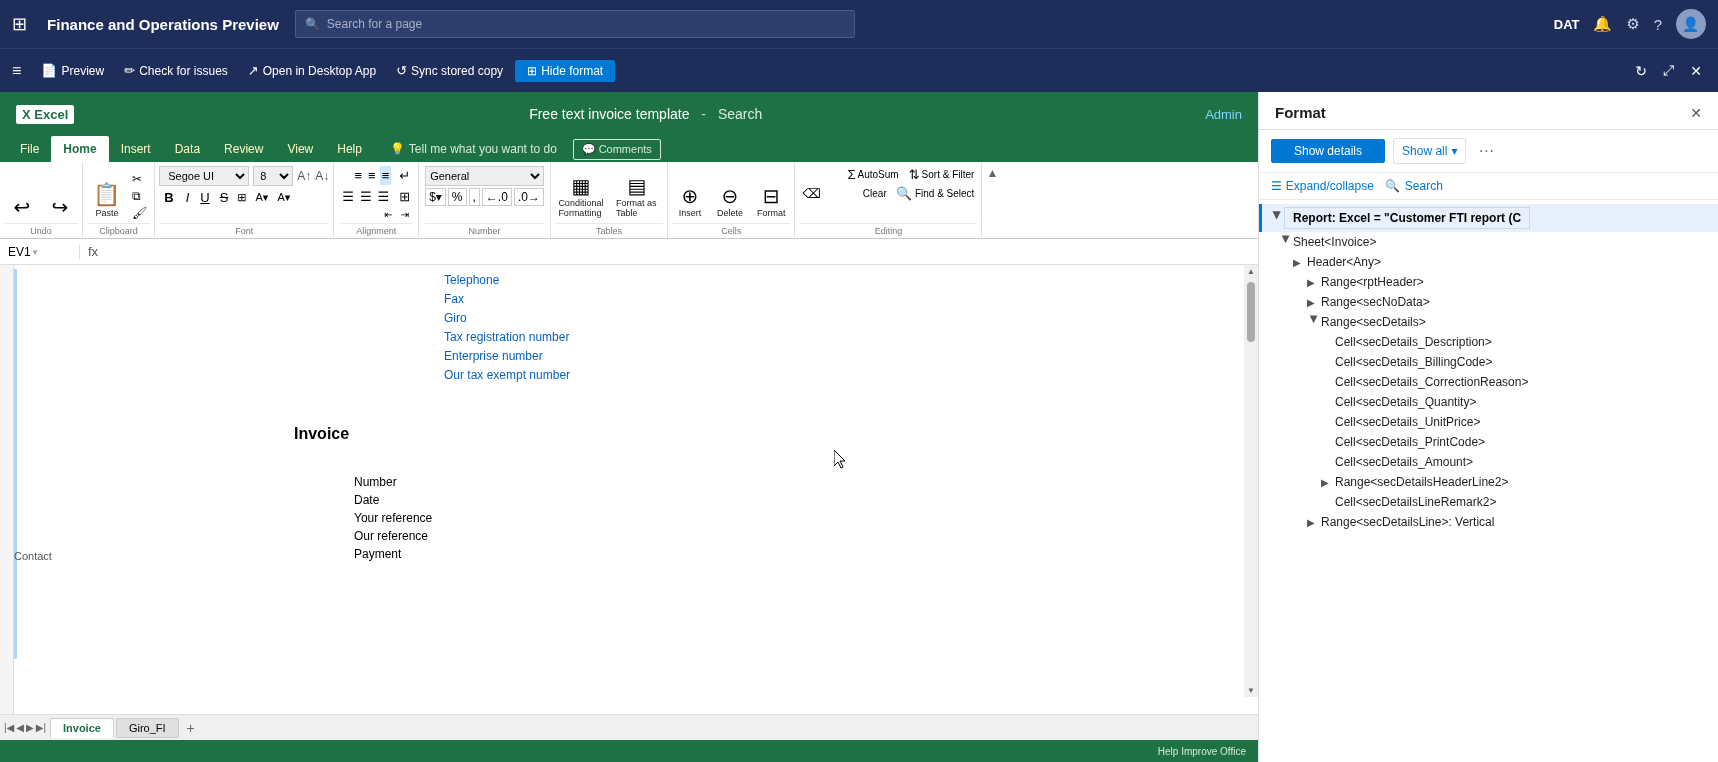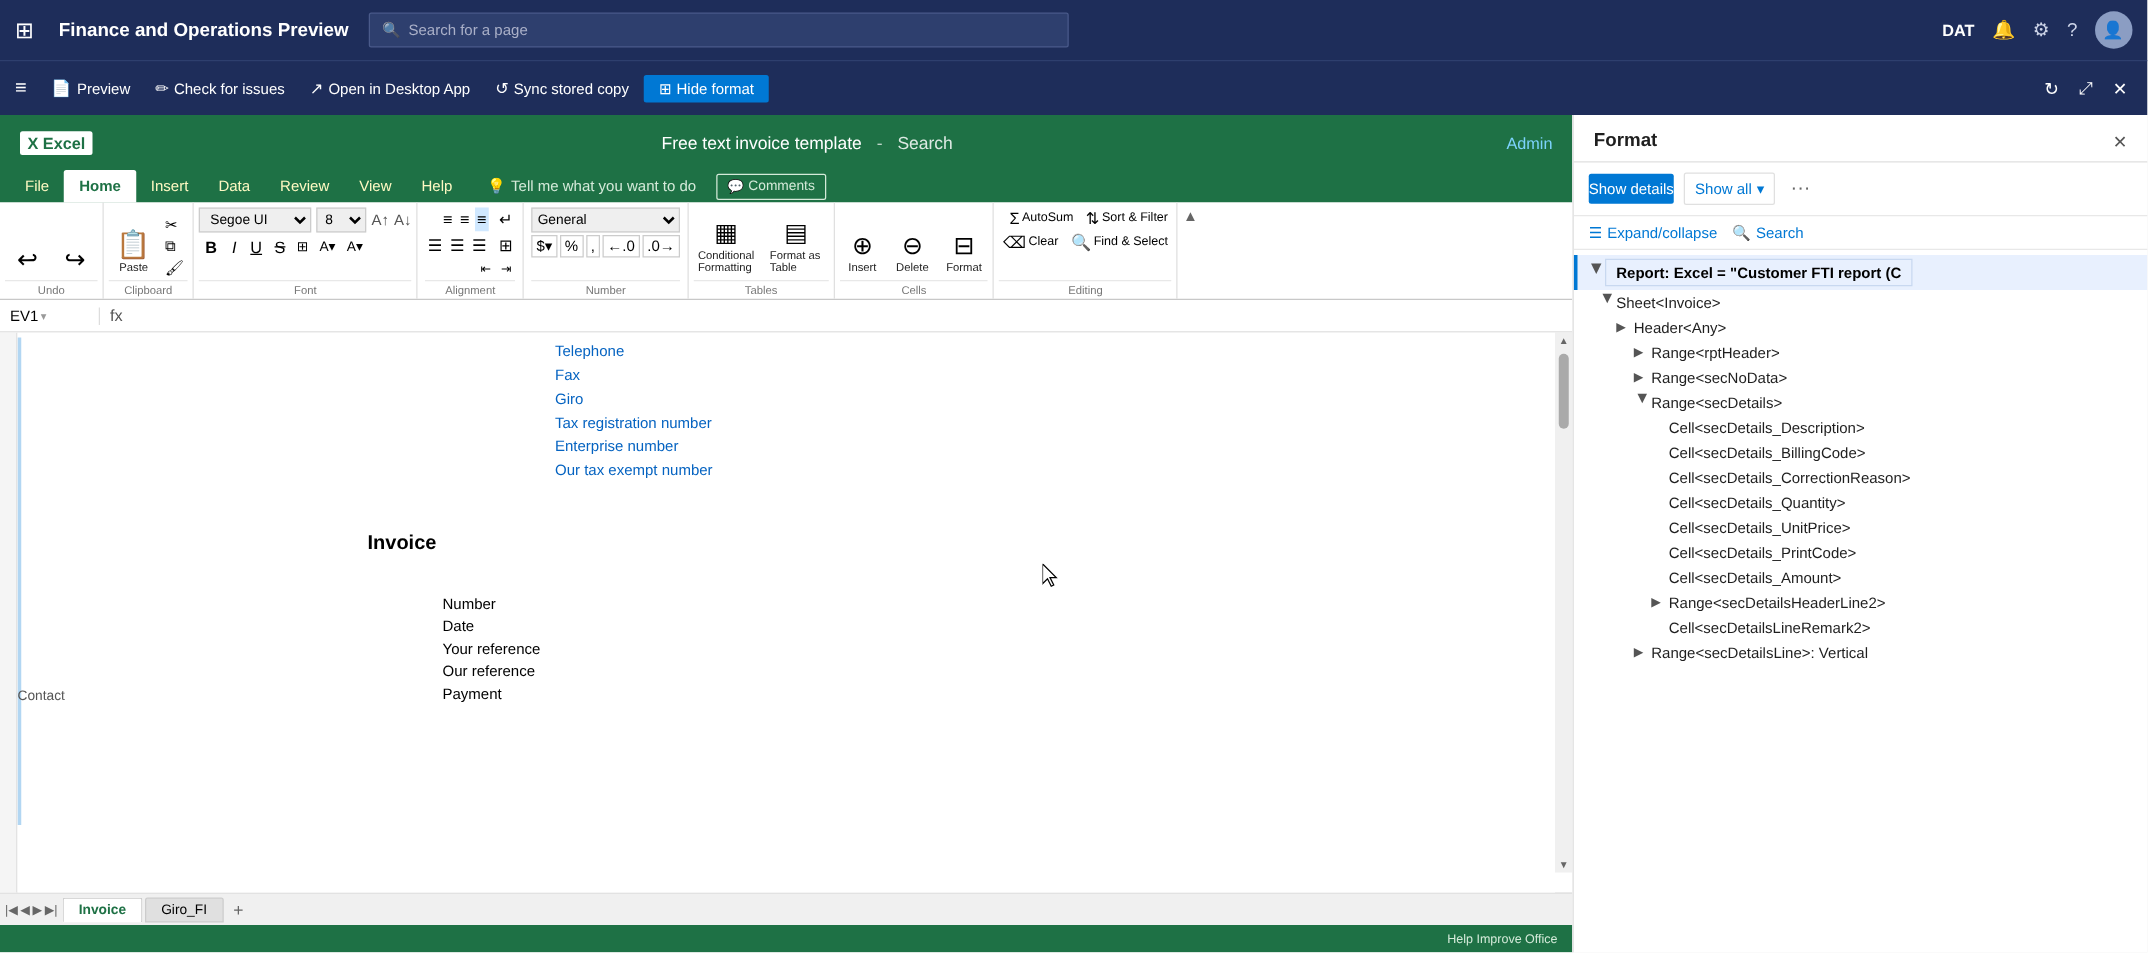--- a/index.html
+++ b/index.html
@@ -91,21 +91,21 @@
     .format-panel-header {
       padding: 12px 16px 8px; border-bottom: 1px solid #e0e0e0; display: flex; align-items: center; justify-content: space-between;
     }
     .format-panel-title { font-size: 15px; font-weight: 600; color: #1f1f1f; }
     .format-panel-close { font-size: 14px; cursor: pointer; color: #555; }
 
     .format-panel-toolbar {
       display: flex; align-items: center; padding: 8px 12px; border-bottom: 1px solid #e8e8e8; gap: 8px;
     }
     .show-details-btn {
-      background: #0078d4; color: white; border: none; padding: 5px 0; font-size: 12px; cursor: pointer; border-radius: 2px;
+      background: #0078d4; color: white; border: none; padding: 5px 23px; font-size: 12px; cursor: pointer; border-radius: 2px;
     }
     .show-all-btn {
       display: flex; align-items: center; gap: 4px; font-size: 12px; color: #0078d4; cursor: pointer; padding: 5px 8px; border: 1px solid #e0e0e0; border-radius: 2px;
     }
     .panel-more { color: #666; font-size: 16px; cursor: pointer; margin-left: 4px; }
 
     .format-search-area {
       display: flex; align-items: center; padding: 6px 12px; border-bottom: 1px solid #e8e8e8; gap: 12px;
     }
     .expand-collapse { display: flex; align-items: center; gap: 4px; font-size: 12px; color: #0078d4; cursor: pointer; }
@@ -393,21 +393,21 @@
               <span style="font-size:10px;">AutoSum</span>
             </div>
             <div class="sm-btn">
               <span style="font-size:13px;">⇅</span>
               <span style="font-size:10px;">Sort &amp; Filter</span>
             </div>
           </div>
           <div style="display:flex;gap:4px;">
             <div class="sm-btn">
               <span style="font-size:13px;">⌫</span>
-              <span style="font-size:10px;">Clear</span>
+              <span style="font-size:10px;margin-left:40px;">Clear</span>
             </div>
             <div class="sm-btn">
               <span style="font-size:13px;">🔍</span>
               <span style="font-size:10px;">Find &amp; Select</span>
             </div>
           </div>
         </div>
         <div class="rg-label">Editing</div>
       </div>
 

